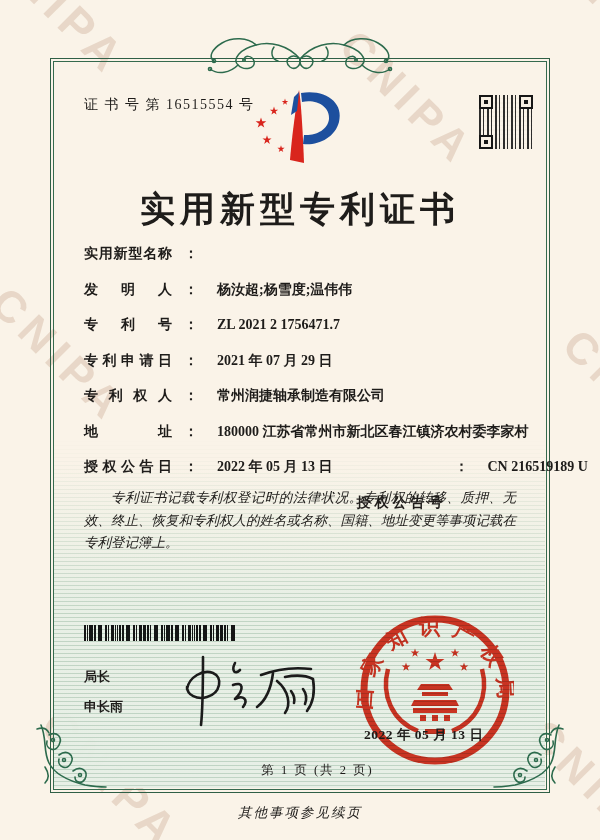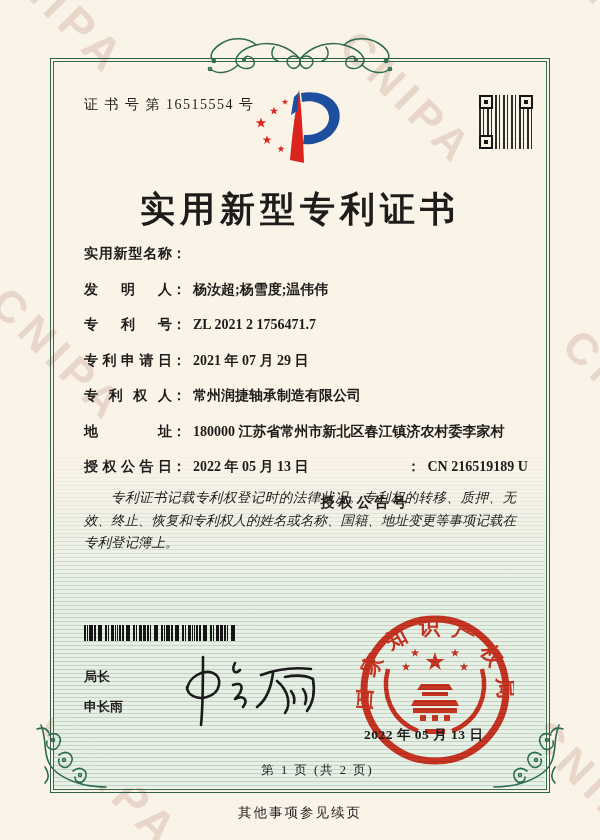--- a/index.html
+++ b/index.html
@@ -41,21 +41,21 @@
   }
   .qr .f{position:absolute;width:14px;height:14px;background:#f6efe3;}
   .qr .f::before{content:"";position:absolute;inset:0;border:2.5px solid #161616;}
   .qr .f::after{content:"";position:absolute;inset:5px;background:#161616;}
   .qr .f.tl{left:0;top:0}.qr .f.tr{right:0;top:0}.qr .f.bl{left:0;bottom:0}
   .title{position:absolute;left:0;right:0;top:186px;z-index:3;text-align:center;
     font-size:35px;font-weight:700;letter-spacing:5px;}
   
   .fields{position:absolute;left:84px;top:243px;width:438px;z-index:3;
     font-size:14px;font-weight:700;}
-  .frow{display:flex;line-height:22px;margin-bottom:13.5px;}
+  .frow{display:flex;line-height:22px;margin-bottom:13.5px;gap:12px;}
   .flabel{flex:0 0 88px;width:88px;text-align:justify;text-align-last:justify;}
   .flabel2{flex:0 0 86px;width:86px;text-align:justify;text-align-last:justify;margin-left:12px;margin-top:36px;}
   .fcolon{margin-right:7px;}
   .fval{white-space:nowrap;}
   
   .body-text{position:absolute;left:84px;width:432px;top:487px;z-index:3;
     font-size:13.5px;line-height:22.5px;text-align:justify;font-style:italic;}
   .body-text p{margin:0;text-indent:2em;}
   
   .barcode{position:absolute;left:84px;top:625px;width:154px;height:16px;z-index:3;
@@ -63,21 +63,21 @@
       repeating-linear-gradient(90deg,#151515 0 2px,transparent 2px 3px,#151515 3px 4px,transparent 4px 7px),
       repeating-linear-gradient(90deg,#151515 0 1px,transparent 1px 5px,#151515 5px 7px,transparent 7px 11px);}
   .officer{position:absolute;left:84px;top:662px;z-index:3;font-size:13px;font-weight:700;line-height:30px;}
   .sig{position:absolute;left:173px;top:637px;z-index:4;}
   .seal{position:absolute;left:356px;top:611px;z-index:3;mix-blend-mode:multiply;opacity:.95;}
   .seal-date{position:absolute;left:364px;top:726px;width:150px;z-index:4;
     font-size:13.5px;font-weight:700;letter-spacing:.5px;white-space:nowrap;}
   .pageno{position:absolute;left:0;right:0;top:762px;z-index:3;text-align:center;
     font-size:12.5px;letter-spacing:2px;padding-left:35px;}
   .contnote{position:absolute;left:0;right:0;top:804px;z-index:3;text-align:center;
-    font-size:13.5px;letter-spacing:2px;}
+    font-size:13.5px;font-style:italic;letter-spacing:2px;}
 </style>
 </head>
 <body>
 
 <span class="wm" style="left:-30px;top:-22px;font-size:46px;">CNIPA</span>
 <span class="wm" style="left:323px;top:73px;font-size:44px;">CNIPA</span>
 <span class="wm" style="left:533px;top:-18px;font-size:42px;">CNIPA</span>
 <span class="wm" style="left:-26px;top:330px;font-size:44px;">CNIPA</span>
 <span class="wm" style="left:546px;top:372px;font-size:44px;">CNIPA</span>
 <span class="wm" style="left:24px;top:752px;font-size:46px;">CNIPA</span>

